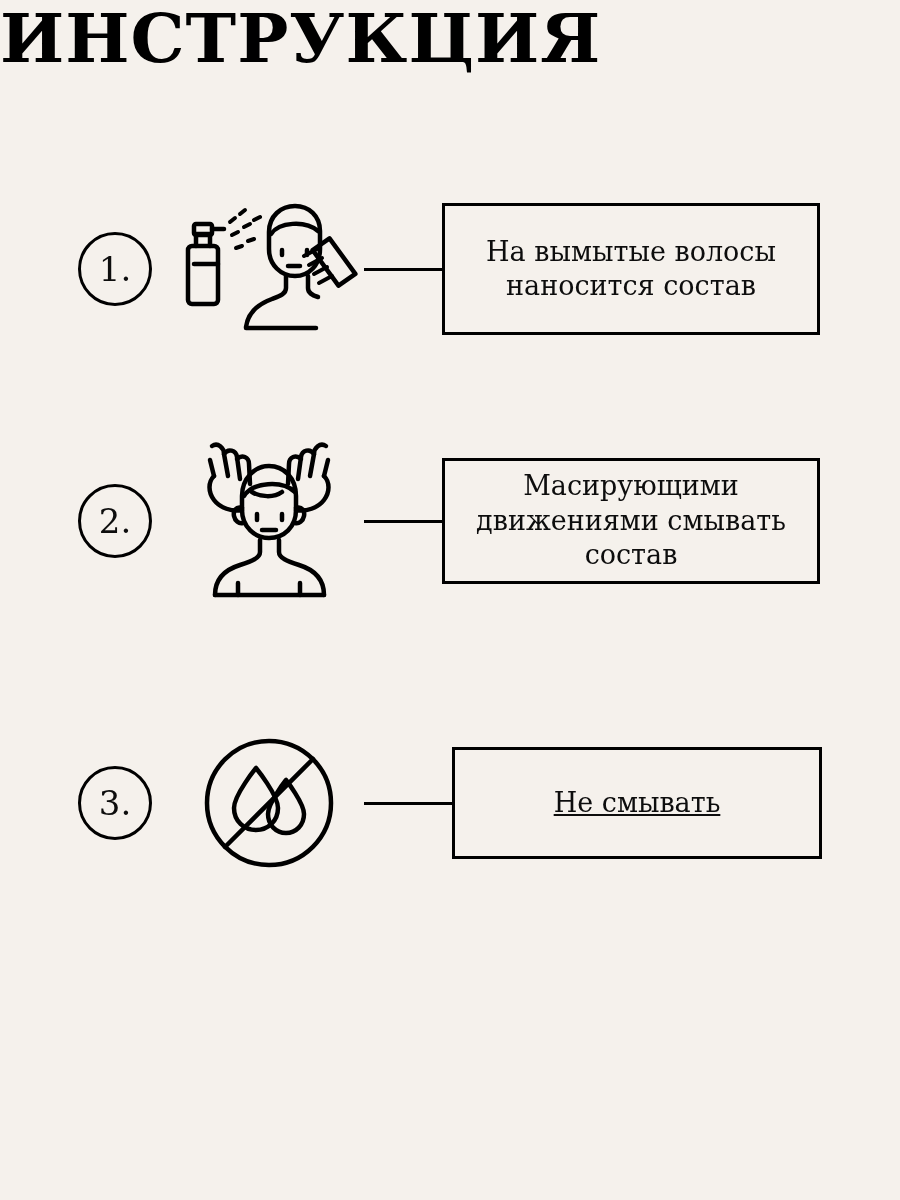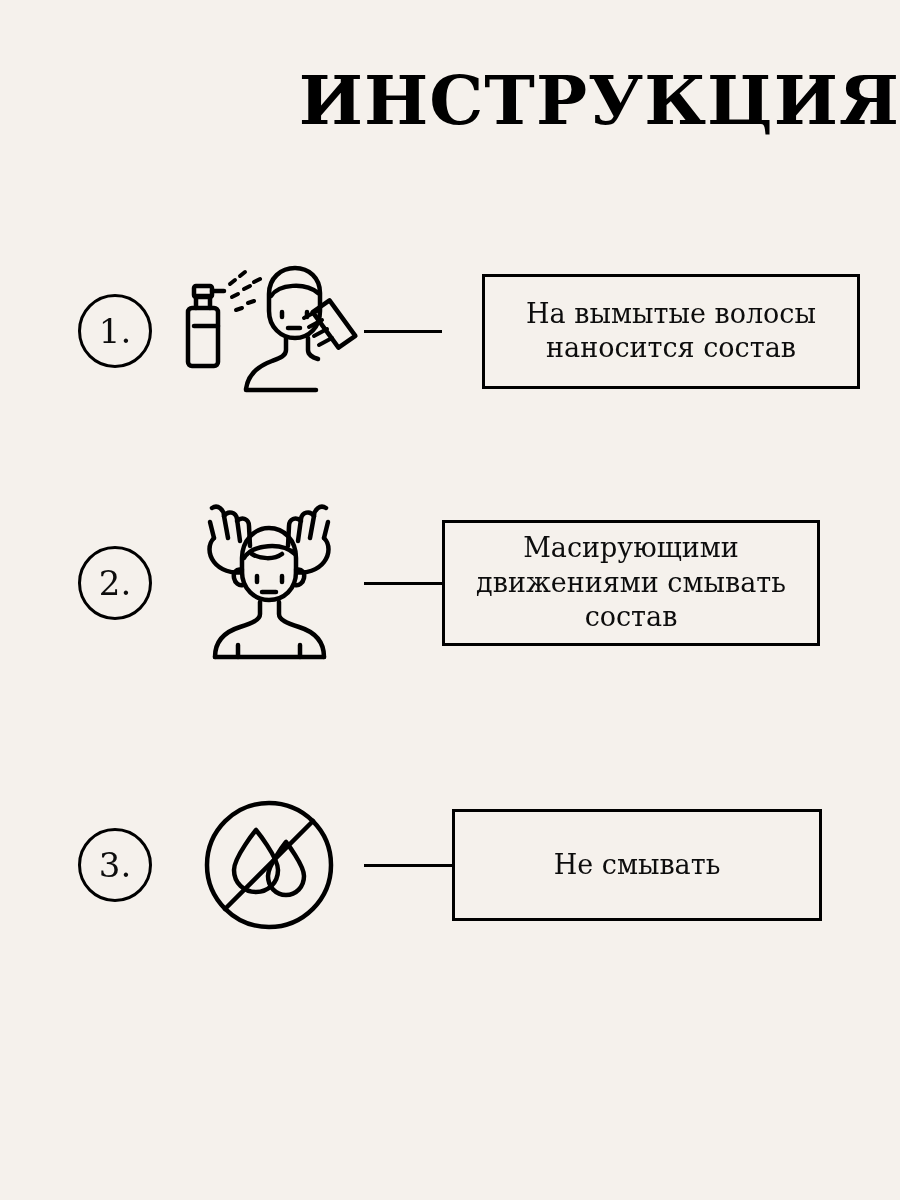--- a/index.html
+++ b/index.html
@@ -18,22 +18,21 @@
 
   .page {
     width: 900px;
     height: 1200px;
     position: relative;
     box-sizing: border-box;
   }
 
   
   .title-block {
-    padding-top: 62px;
-    text-align: right;
+    text-align: left;
   }
   .title-line {
     font-family: "DejaVu Serif", serif;
     font-weight: bold;
     font-size: 68px;
     line-height: 1.12;
     letter-spacing: 1px;
     color: #000;
     white-space: nowrap;
   }
@@ -95,23 +94,23 @@
     display: flex;
     align-items: center;
     justify-content: center;
     text-align: center;
     font-family: "DejaVu Serif", serif;
     font-size: 27px;
     line-height: 1.28;
     padding: 10px 16px;
     flex: 0 0 auto;
   }
-  .box-1 { width: 378px; height: 115px; margin-left: 40px; }
+  .box-1 { width: 378px; height: 132px; }
   .box-2 { width: 378px; height: 126px; }
-  .box-3 { width: 370px; height: 112px; }
+  .box-3 { width: 370px; height: 112px; text-decoration: underline; }
 </style>
 </head>
 <body>
 
 <div class="page">
 
   <div class="title-block">
     <div class="title-line">ИНСТРУКЦИЯ</div>
   </div>
 

